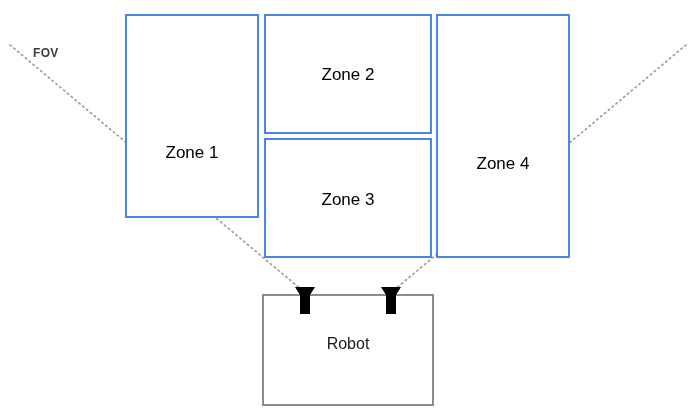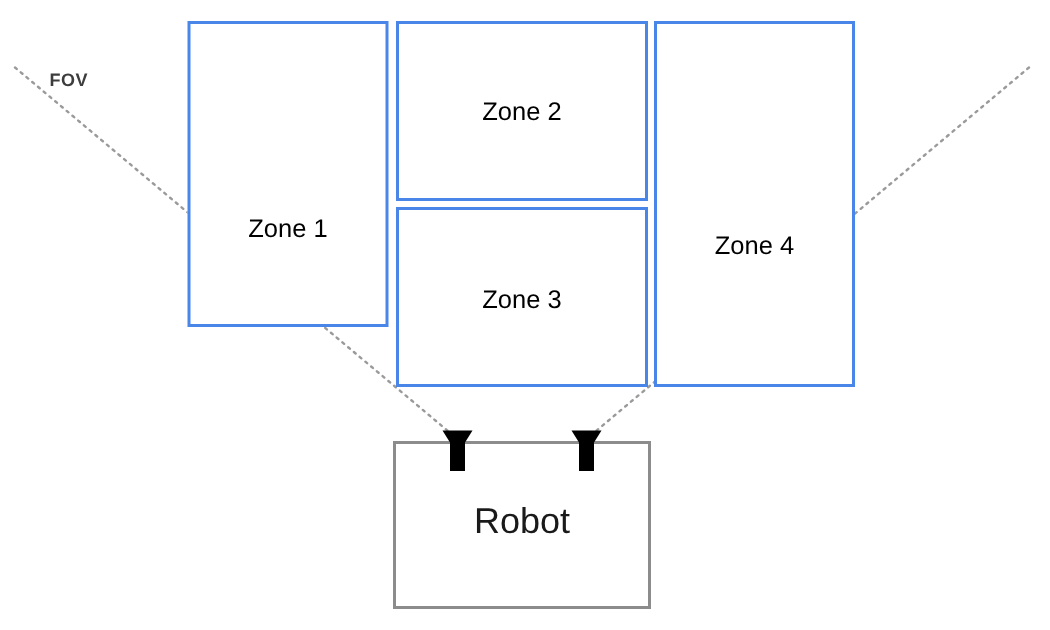--- a/index.html
+++ b/index.html
@@ -51,21 +51,21 @@
     border: 2px solid #8c8c8c;
     background: #ffffff;
     display: flex;
     align-items: center;
     justify-content: center;
   }
   #robot-box .robot-label {
     position: absolute;
     top: 40px;
     font-family: "Liberation Sans", sans-serif;
-    font-size: 24px;
+    font-size: 16px;
     color: #1a1a1a;
     line-height: 1;
     white-space: nowrap;
     user-select: none;
   }
 
   .sensor {
     position: absolute;
     width: 22px;
     height: 28px;

